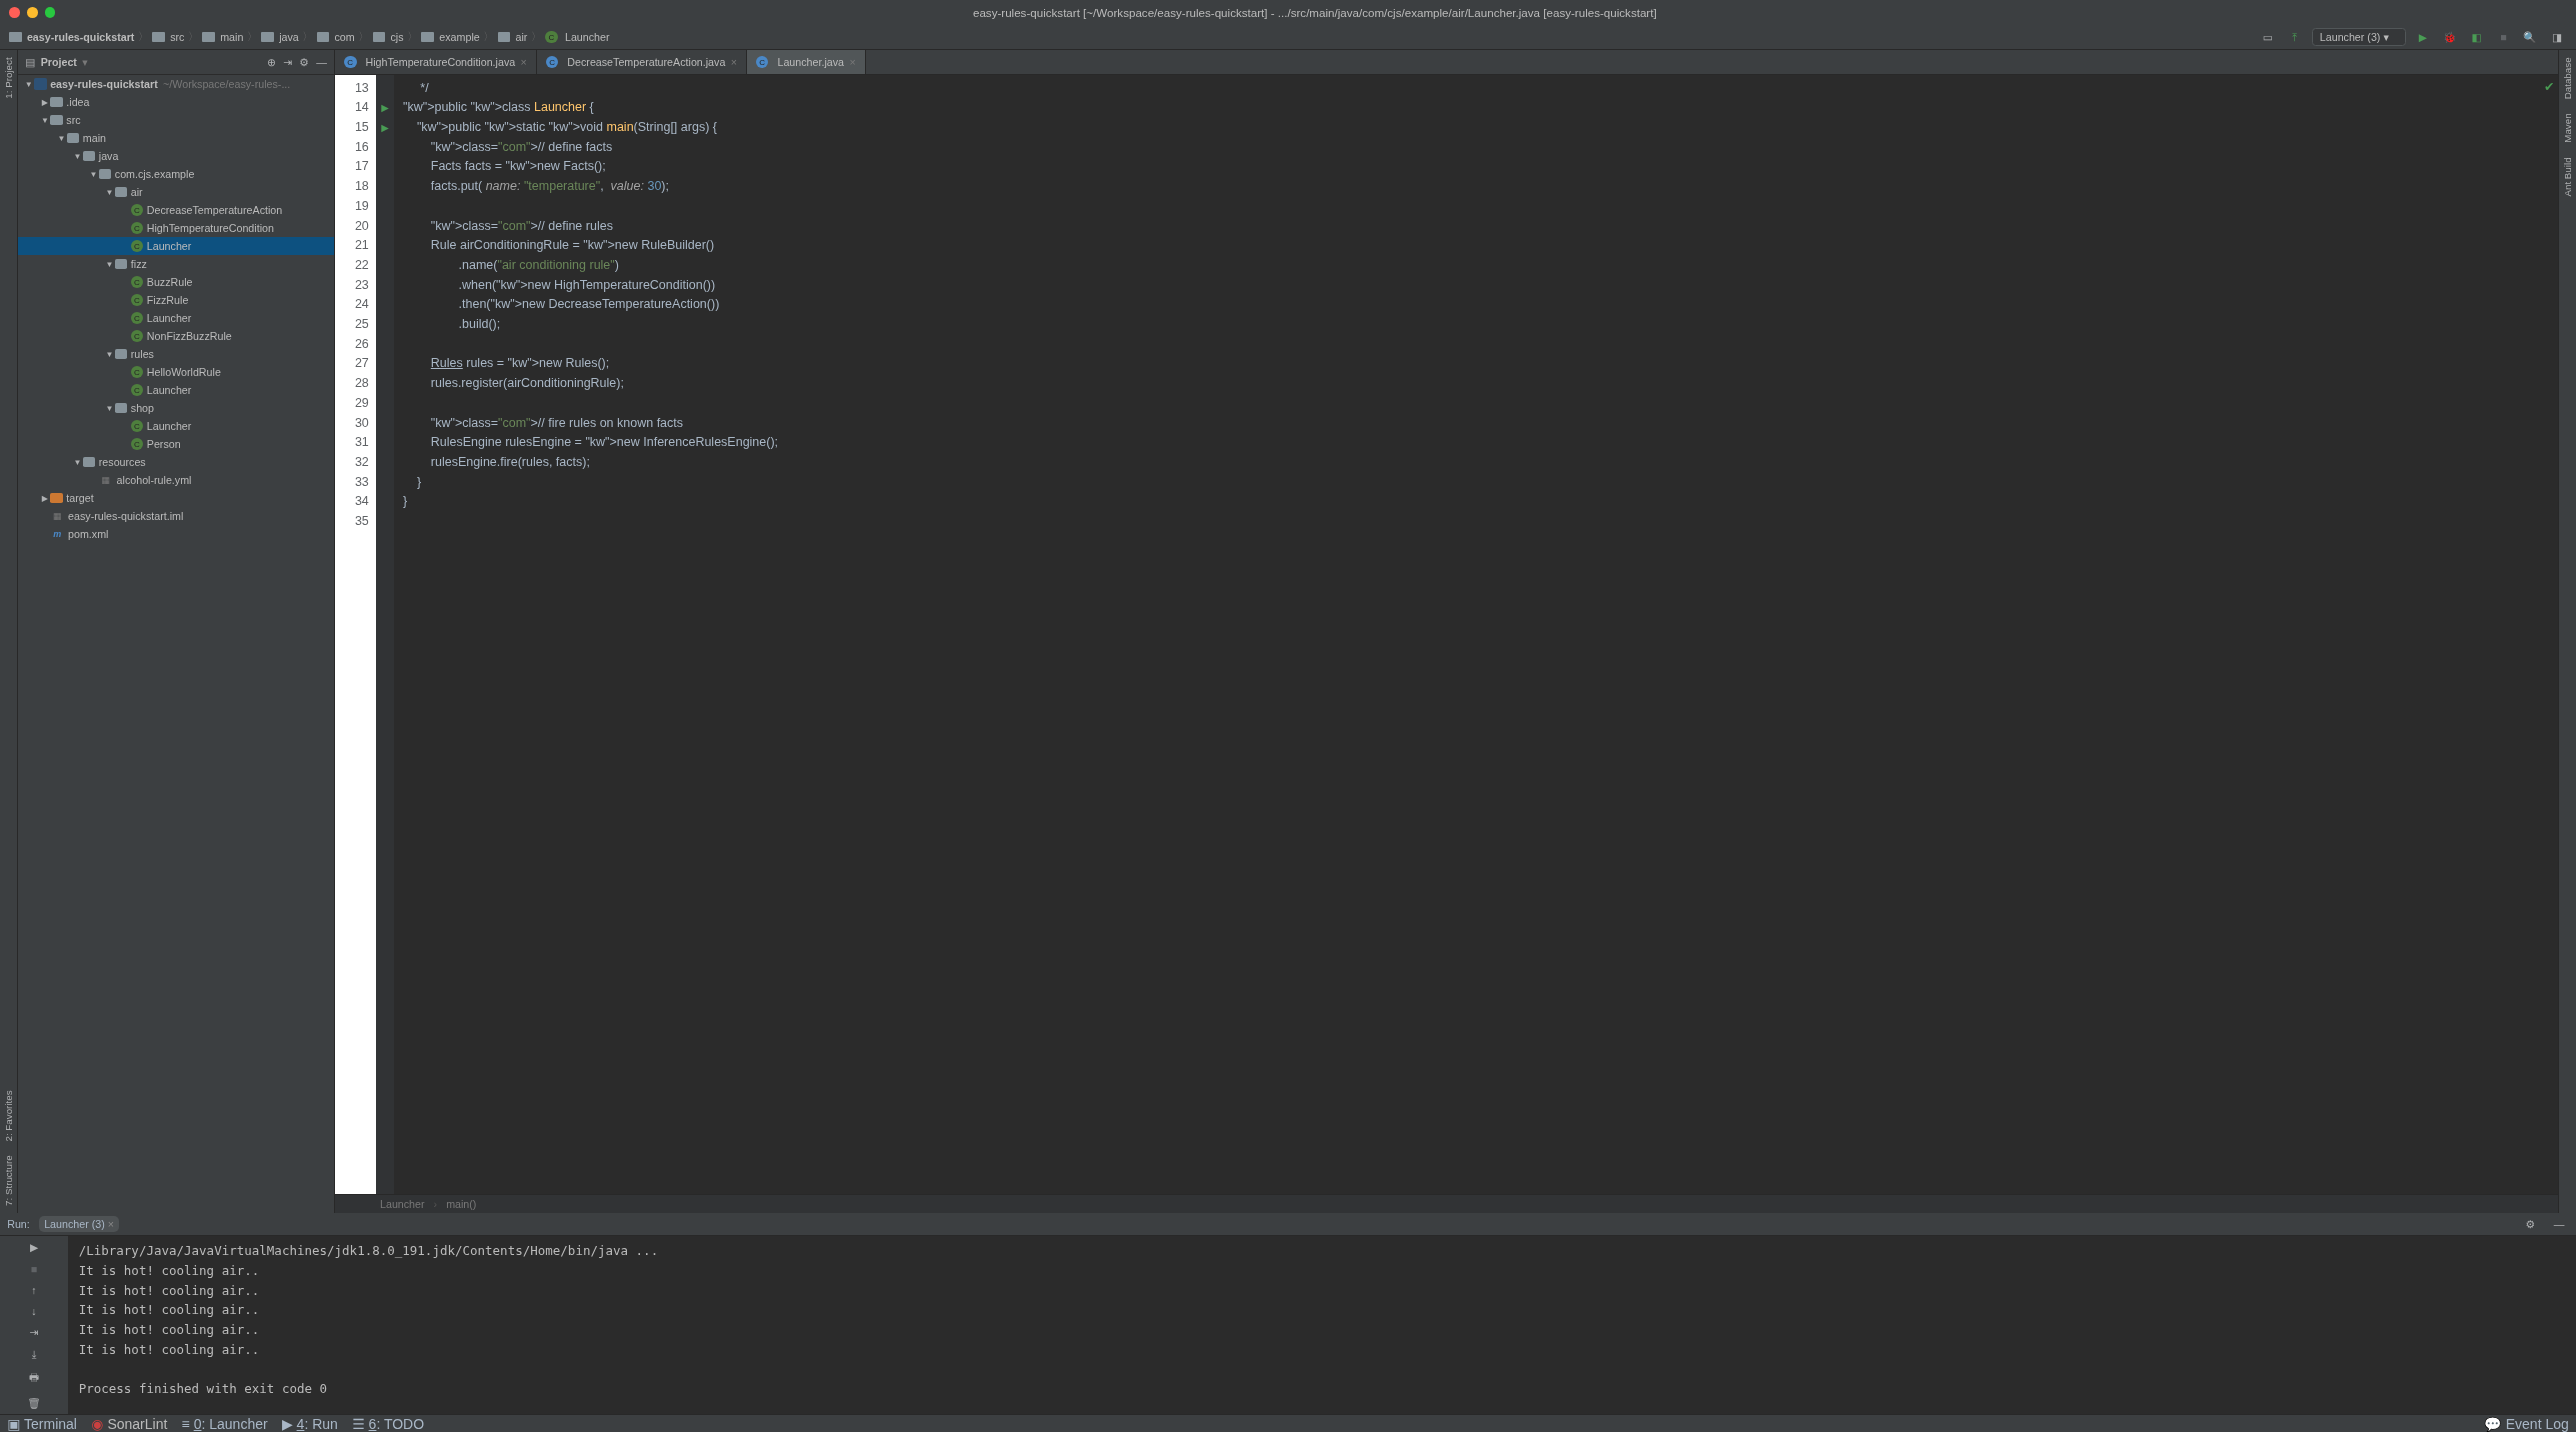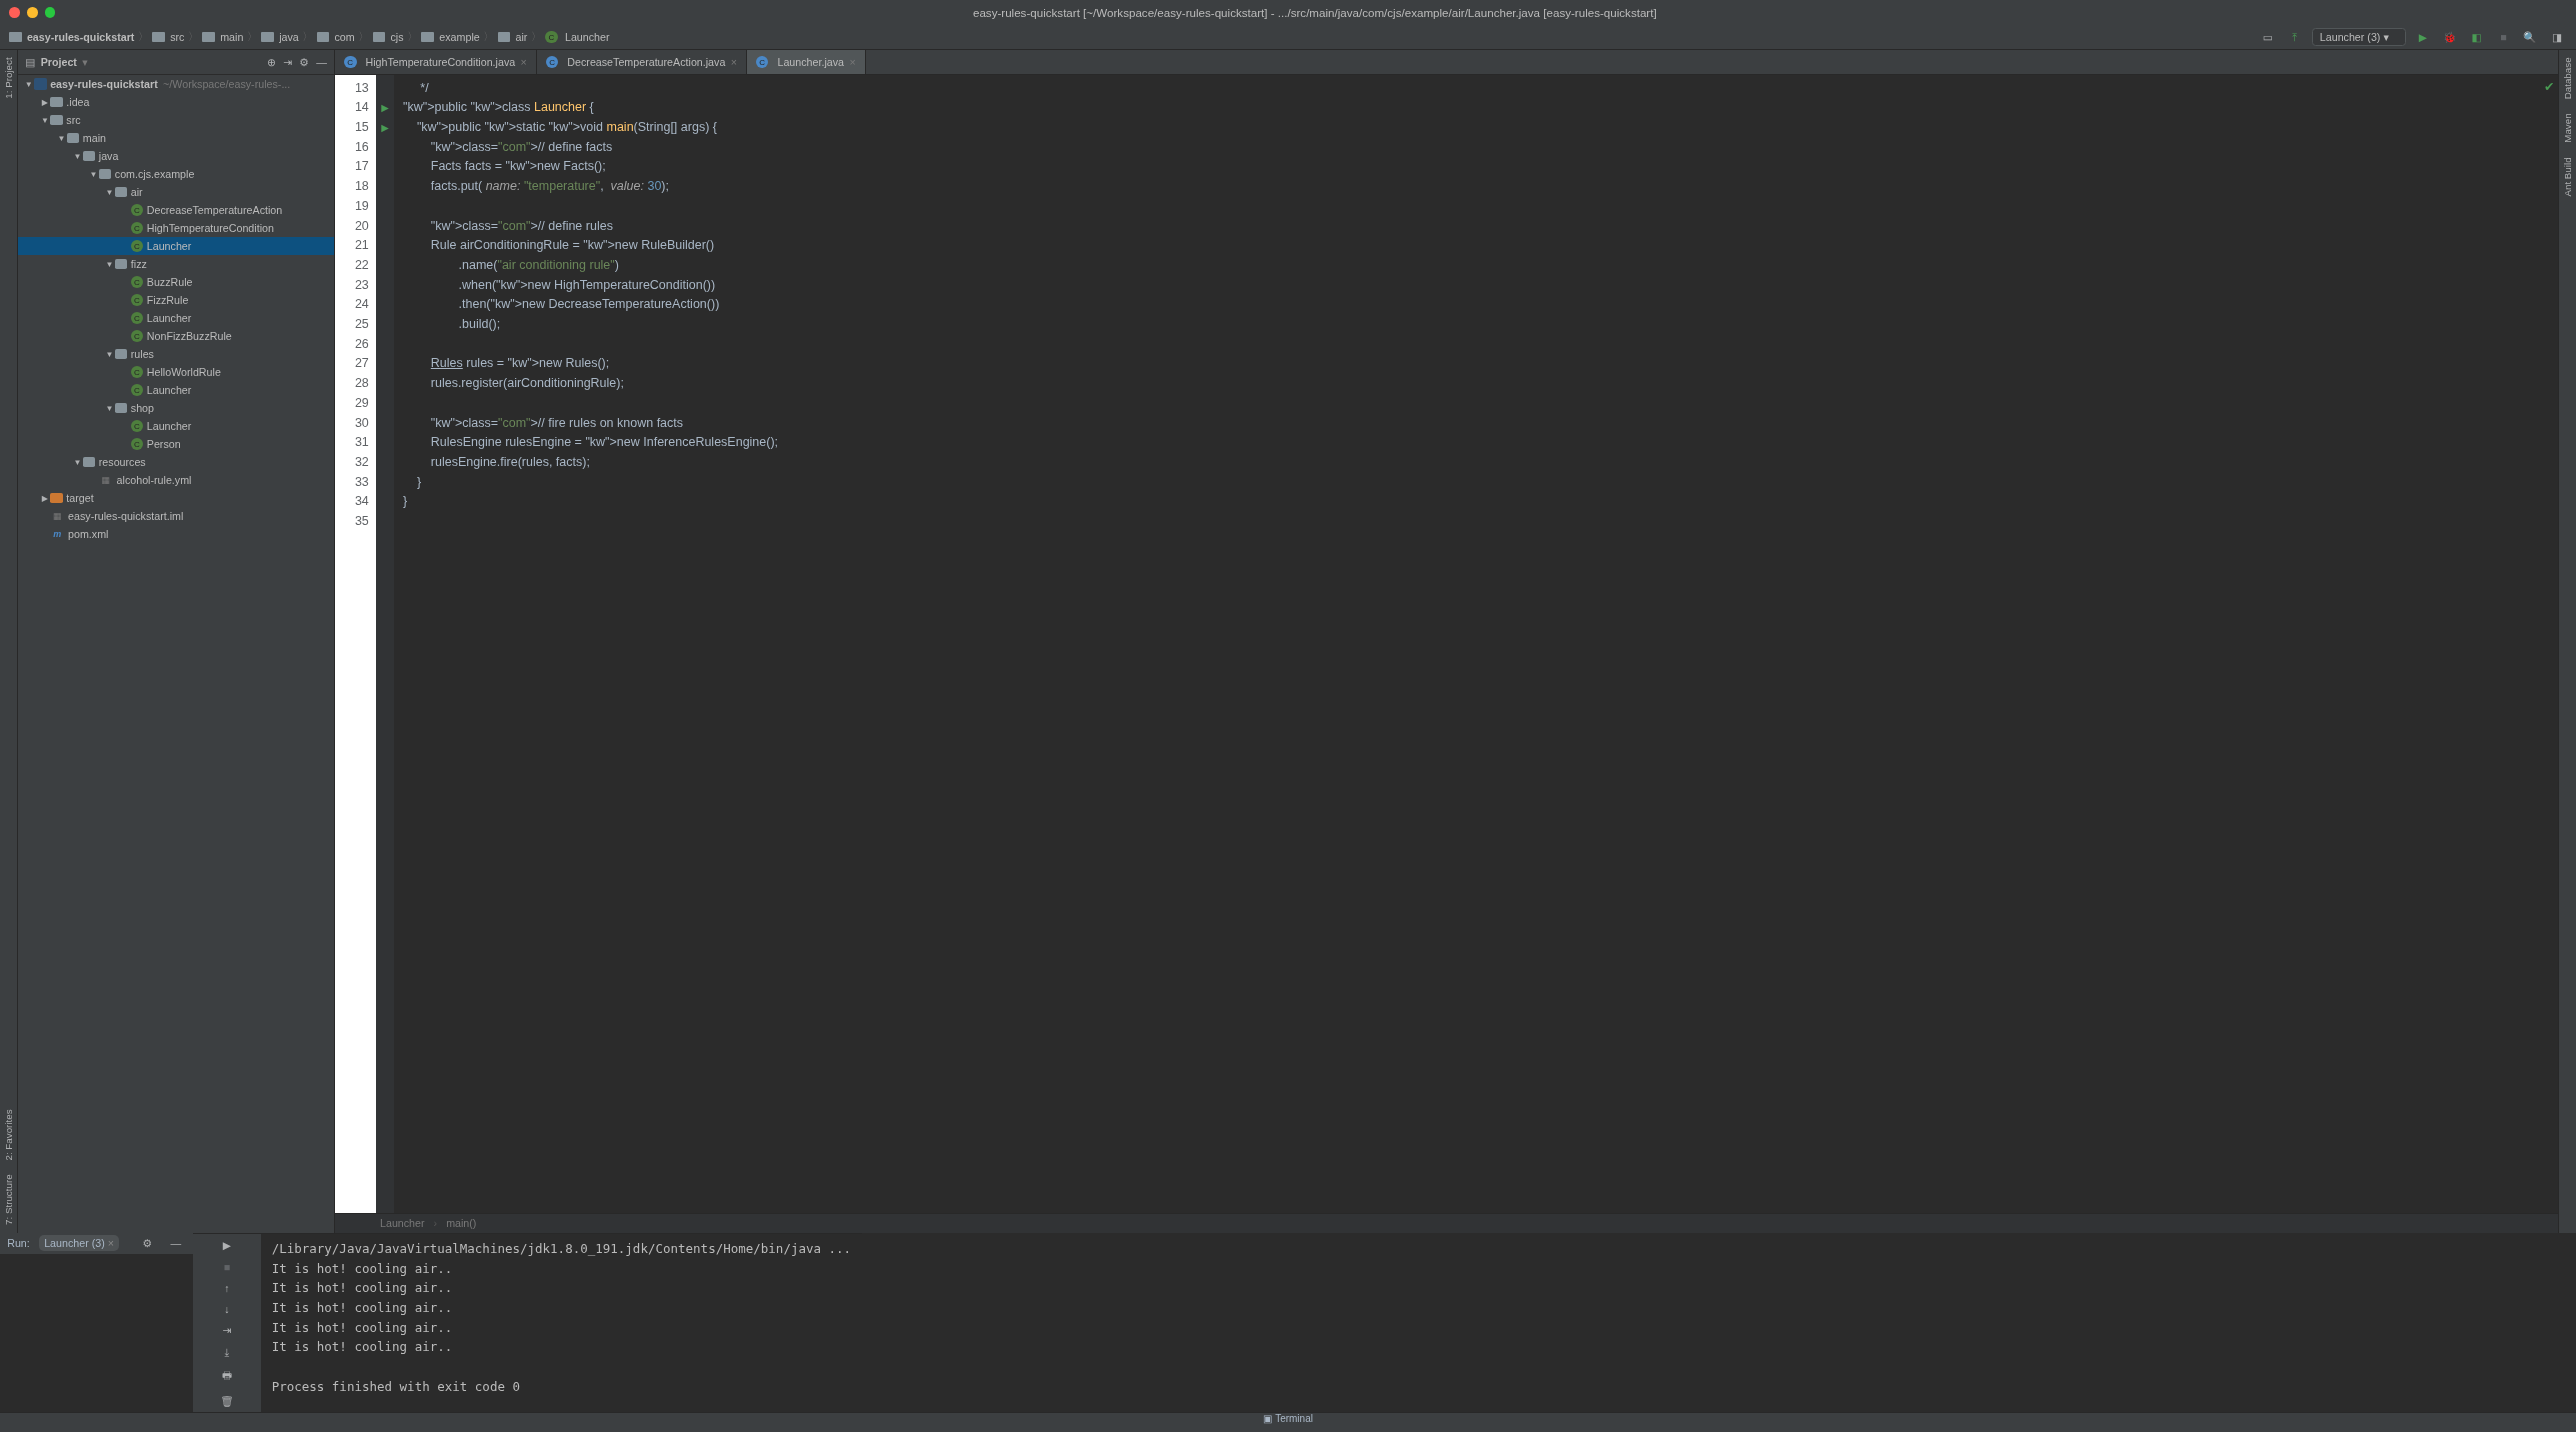--- a/index.html
+++ b/index.html
@@ -49,25 +49,25 @@
 .code { flex: 1; padding: 3.6px 0 0 9px; line-height: 19.7px; white-space: pre; position: relative; }
 .str { color: #6a8759; }
 .num { color: #6897bb; }
 .ident { color: #ffc66d; }
 .param { color: #a3a3a3; font-style: italic; }
 .rules-u { text-decoration: underline; }
 .code-crumbs { height: 19.7px; background: #313335; display: flex; align-items: center; padding-left: 45px; gap: 9px; color: #787878; font-size: 10.7px; border-top: 0.9px solid #282828; }
 .right-gutter { width: 18px; background: #3c3f41; border-left: 0.9px solid #282828; display: flex; flex-direction: column; align-items: center; }
 .run-panel { height: 179px; background: #2b2b2b; border-top: 0.9px solid #282828; display: flex; }
 .run-panel-header { height: 21.5px; background: #3c3f41; display: flex; align-items: center; padding: 0 7.2px; gap: 9px; font-size: 10.7px; }
-.run-panel-col { display: flex; }
+.run-panel-col { display: flex; flex-direction: column; }
 .run-left { width: 68px; background: #3c3f41; display: flex; flex-direction: column; align-items: center; padding-top: 5.4px; gap: 9px; }
 .run-left .icon-btn { color: #afb1b3; }
 .console { flex: 1; font-family: Menlo, Consolas, monospace; font-size: 12.5px; padding: 5.4px 10.7px; color: #bbb; line-height: 19.7px; white-space: pre; }
-.bottom-tabs { height: 21.5px; background: #3c3f41; display: flex; align-items: center; padding: 0 7.2px; gap: 14.3px; font-size: 10px; border-top: 0.9px solid #282828; flex-direction: column; }
+.bottom-tabs { height: 21.5px; background: #3c3f41; display: flex; align-items: center; padding: 0 7.2px; gap: 14.3px; font-size: 14px; border-top: 0.9px solid #282828; }
 .bottom-tabs .spacer { flex: 1; }
 .underline { text-decoration: underline; }
 .content-wrap { display: flex; flex-direction: column; height: calc(100% - 25px - 25px); }
 .scrollbar-check { position: absolute; top: 3.6px; right: 3.6px; color: #499c54; font-size: 12.5px; }
 </style>
 </head>
 <body>
 
 <div class="titlebar">
   <div class="traffic">

